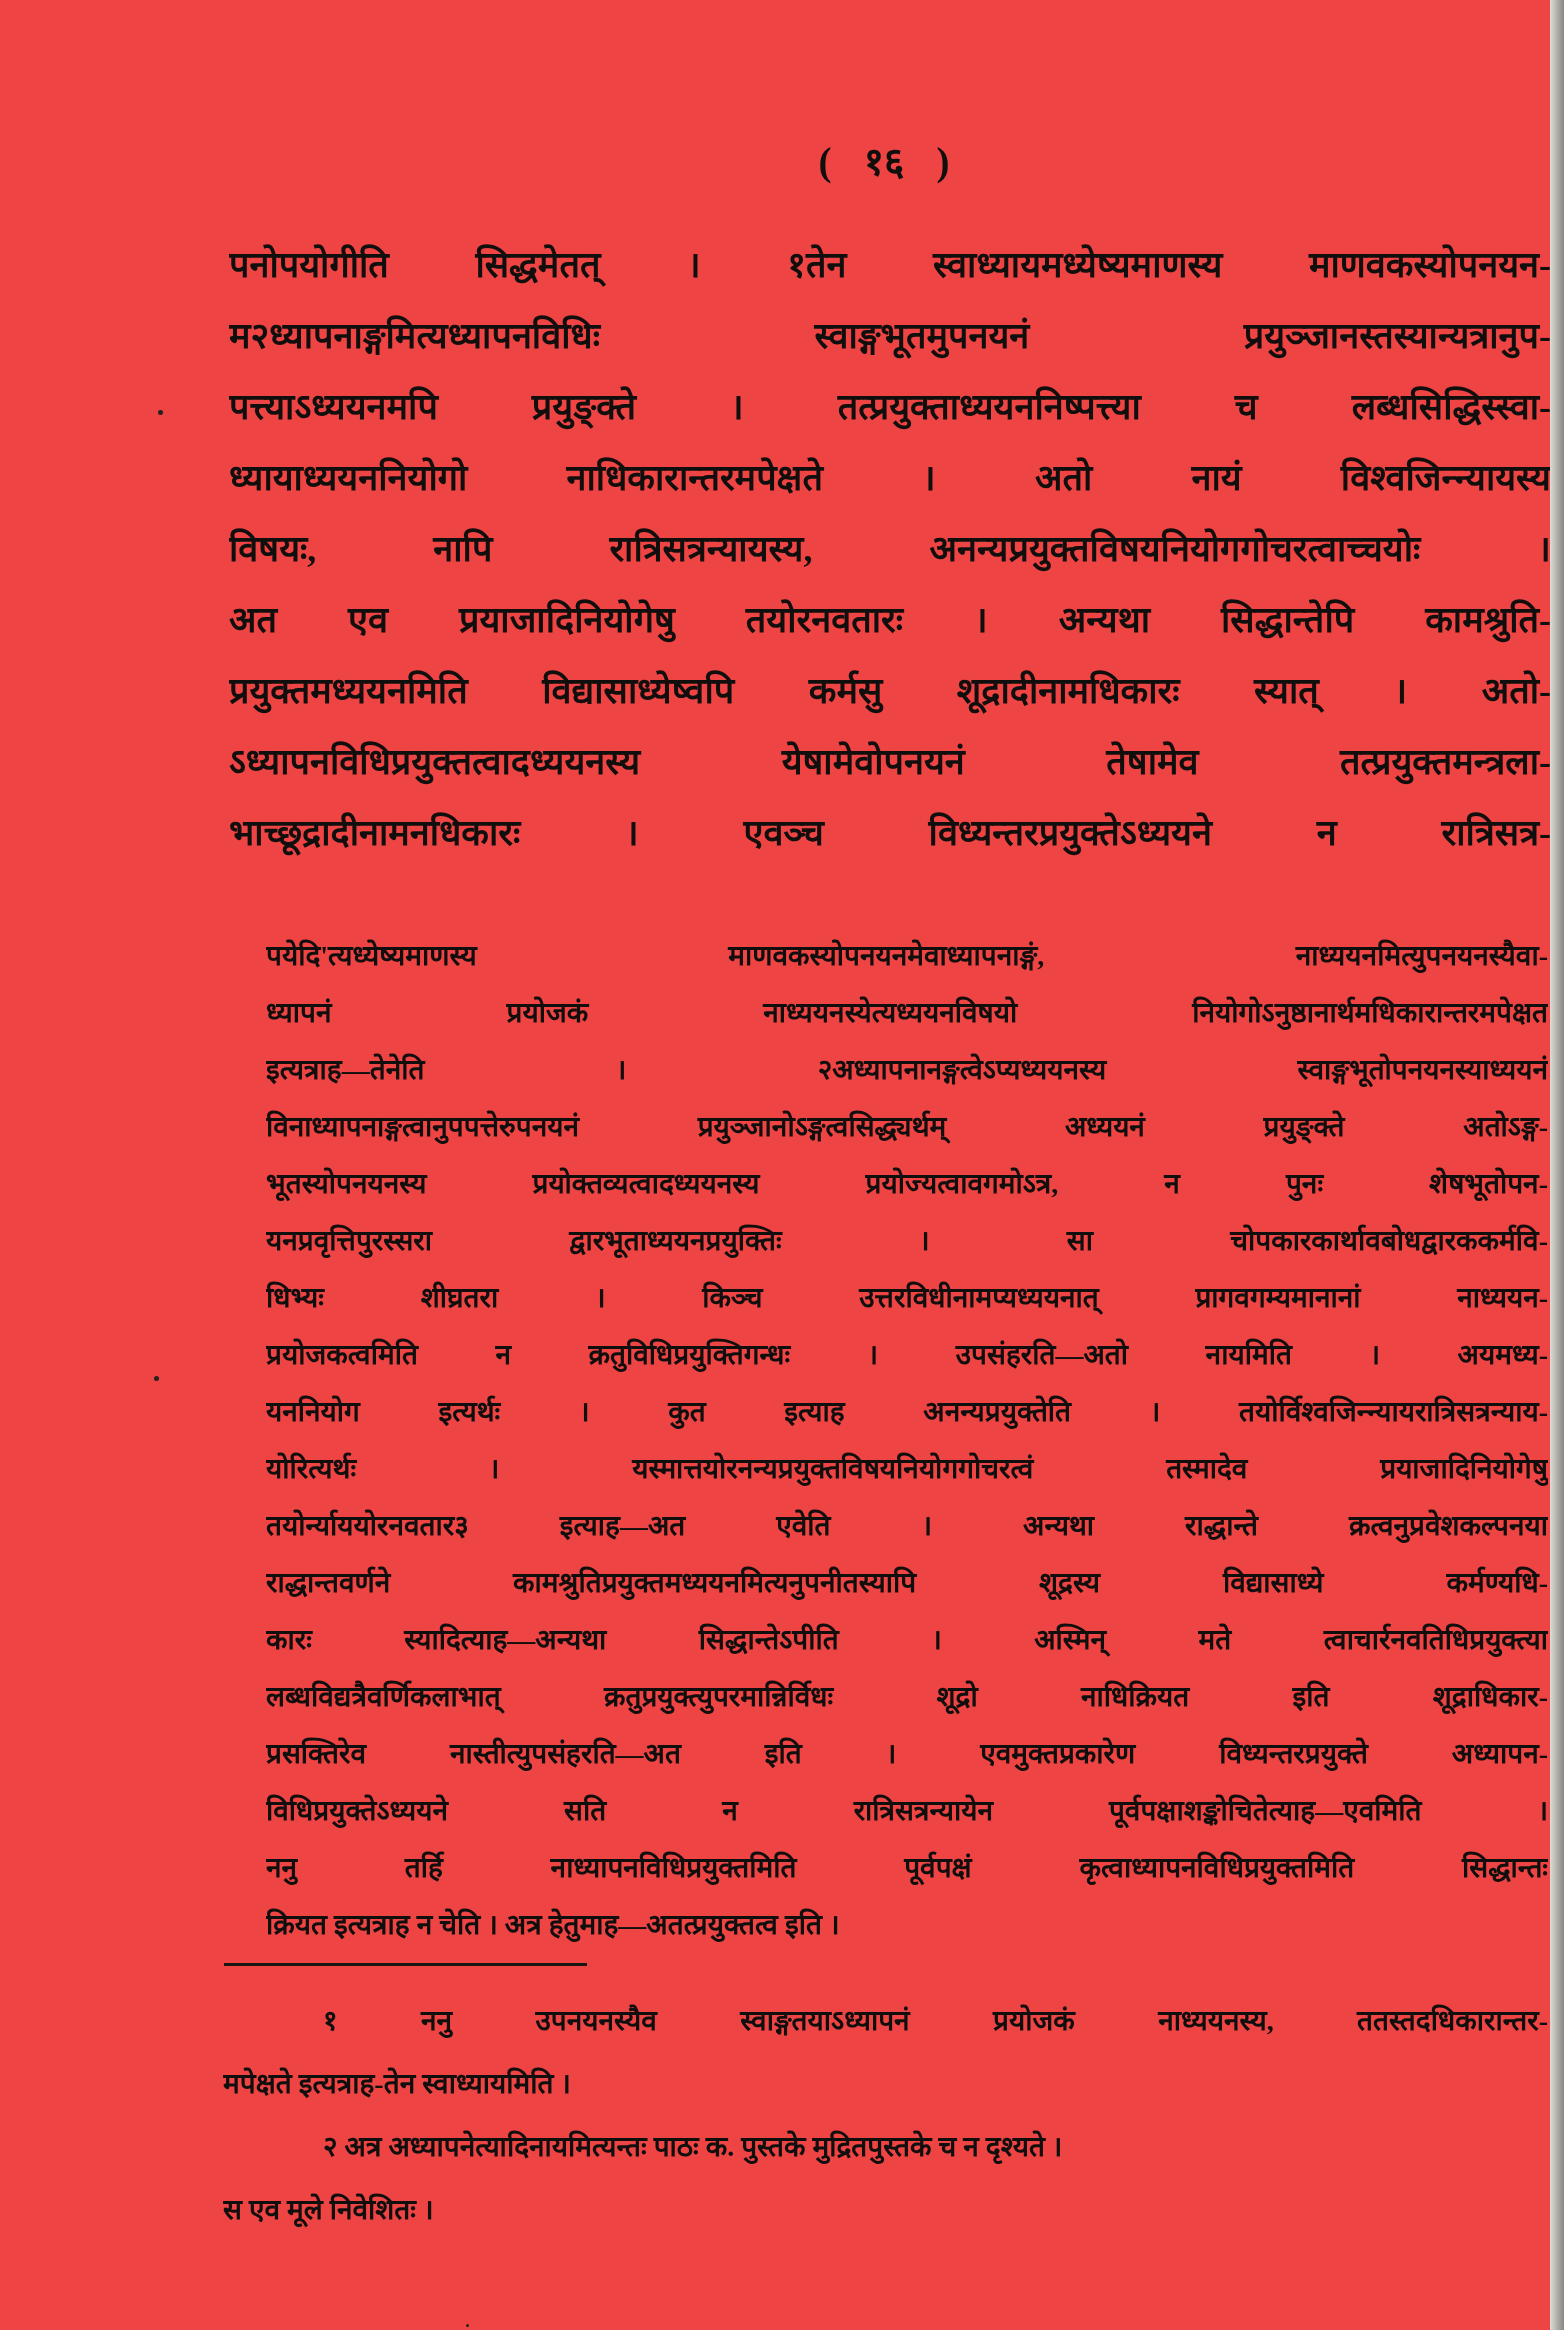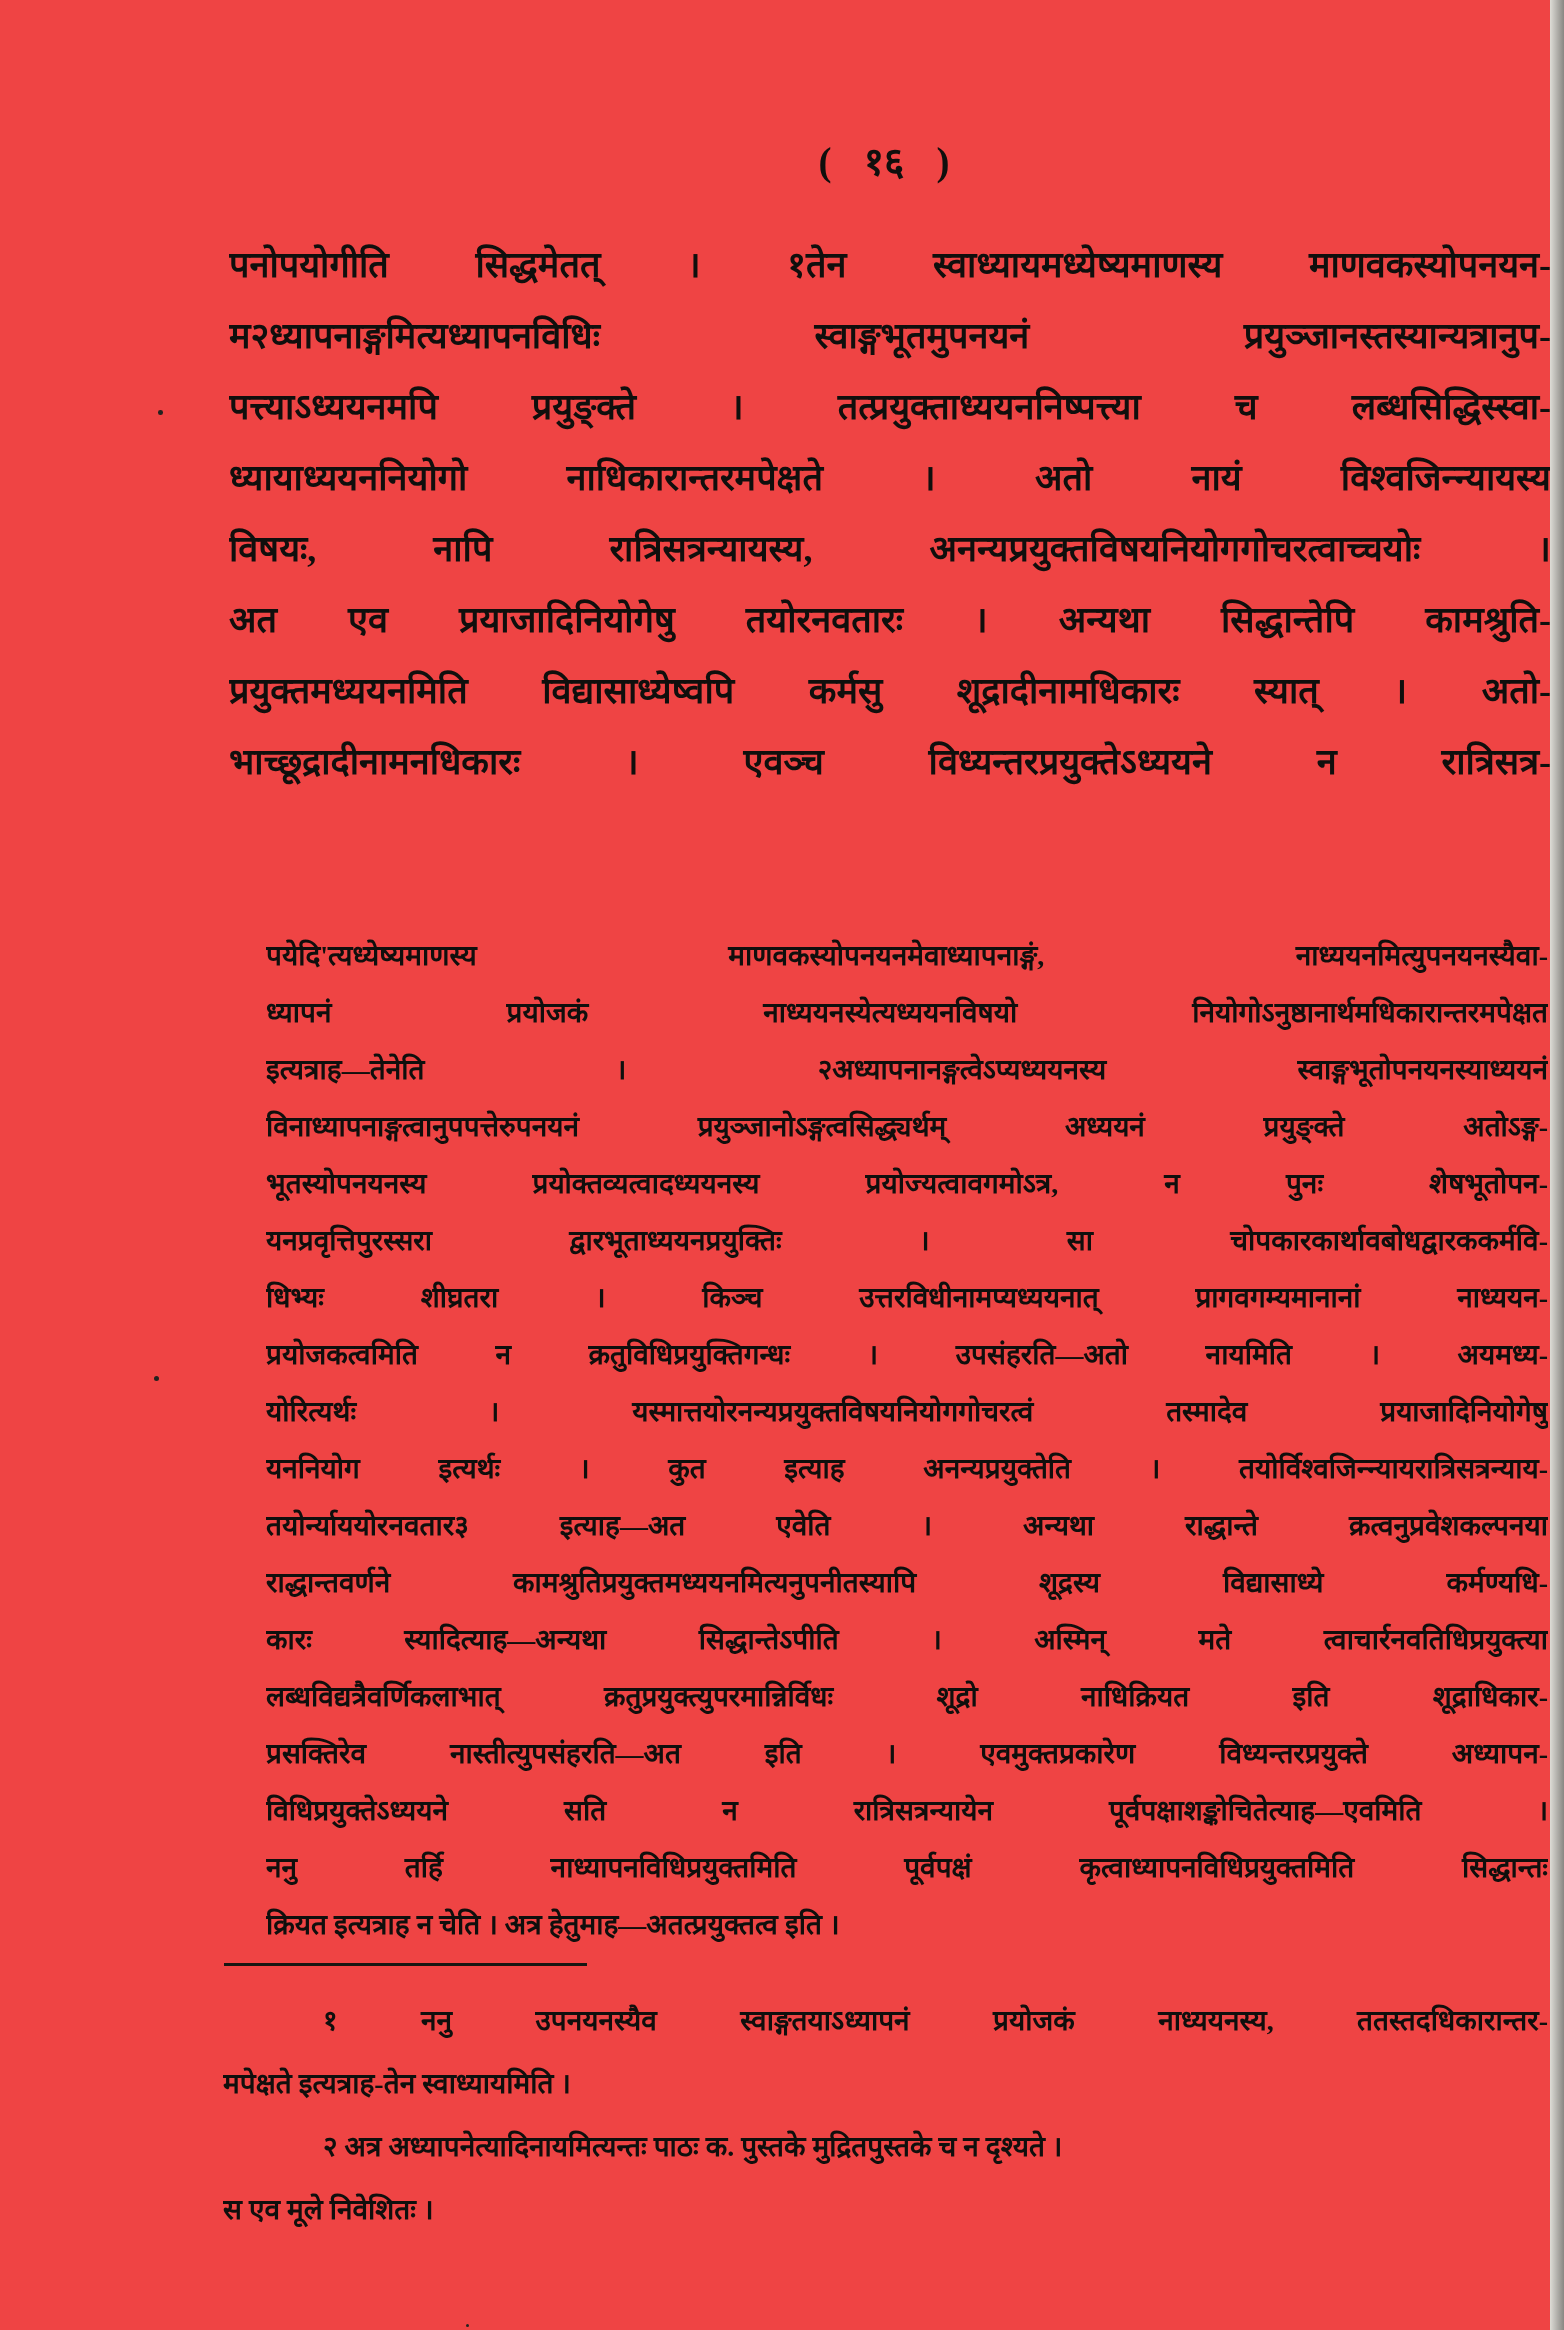--- a/index.html
+++ b/index.html
@@ -54,34 +54,35 @@
   <div class="page-number">( १६ )</div>
 
   <div class="main-text">
       <div class="line">पनोपयोगीति सिद्धमेतत् ।  १तेन स्वाध्यायमध्येष्यमाणस्य माणवकस्योपनयन-</div>
       <div class="line">म२ध्यापनाङ्गमित्यध्यापनविधिः स्वाङ्गभूतमुपनयनं प्रयुञ्जानस्तस्यान्यत्रानुप-</div>
       <div class="line">पत्त्याऽध्ययनमपि प्रयुङ्क्ते ।  तत्प्रयुक्ताध्ययननिष्पत्त्या च लब्धसिद्धिस्स्वा-</div>
       <div class="line">ध्यायाध्ययननियोगो नाधिकारान्तरमपेक्षते ।  अतो नायं विश्वजिन्न्यायस्य</div>
       <div class="line">विषयः, नापि रात्रिसत्रन्यायस्य, अनन्यप्रयुक्तविषयनियोगगोचरत्वाच्चयोः ।</div>
       <div class="line">अत एव प्रयाजादिनियोगेषु तयोरनवतारः ।  अन्यथा सिद्धान्तेपि कामश्रुति-</div>
       <div class="line">प्रयुक्तमध्ययनमिति विद्यासाध्येष्वपि कर्मसु शूद्रादीनामधिकारः स्यात् ।  अतो-</div>
+      <div class="line">ऽध्यापनविधिप्रयुक्तत्वादध्ययनस्य येषामेवोपनयनं तेषामेव तत्प्रयुक्तमन्त्रला-</div>
       <div class="line">भाच्छूद्रादीनामनधिकारः ।  एवञ्च विध्यन्तरप्रयुक्तेऽध्ययने न रात्रिसत्र-</div>
     </div>
 
   <div class="commentary">
       <div class="line">पयेदि'त्यध्येष्यमाणस्य माणवकस्योपनयनमेवाध्यापनाङ्गं, नाध्ययनमित्युपनयनस्यैवा-</div>
       <div class="line">ध्यापनं प्रयोजकं नाध्ययनस्येत्यध्ययनविषयो नियोगोऽनुष्ठानार्थमधिकारान्तरमपेक्षत</div>
       <div class="line">इत्यत्राह—तेनेति ।  २अध्यापनानङ्गत्वेऽप्यध्ययनस्य स्वाङ्गभूतोपनयनस्याध्ययनं</div>
       <div class="line">विनाध्यापनाङ्गत्वानुपपत्तेरुपनयनं प्रयुञ्जानोऽङ्गत्वसिद्ध्यर्थम् अध्ययनं प्रयुङ्क्ते अतोऽङ्ग-</div>
       <div class="line">भूतस्योपनयनस्य प्रयोक्तव्यत्वादध्ययनस्य प्रयोज्यत्वावगमोऽत्र, न पुनः शेषभूतोपन-</div>
       <div class="line">यनप्रवृत्तिपुरस्सरा द्वारभूताध्ययनप्रयुक्तिः ।  सा चोपकारकार्थावबोधद्वारककर्मवि-</div>
       <div class="line">धिभ्यः शीघ्रतरा ।  किञ्च उत्तरविधीनामप्यध्ययनात् प्रागवगम्यमानानां नाध्ययन-</div>
       <div class="line">प्रयोजकत्वमिति न क्रतुविधिप्रयुक्तिगन्धः ।  उपसंहरति—अतो नायमिति ।  अयमध्य-</div>
+      <div class="line">यननियोग इत्यर्थः ।  कुत इत्याह अनन्यप्रयुक्तेति ।  तयोर्विश्वजिन्न्यायरात्रिसत्रन्याय-</div>
       <div class="line">योरित्यर्थः ।  यस्मात्तयोरनन्यप्रयुक्तविषयनियोगगोचरत्वं तस्मादेव प्रयाजादिनियोगेषु</div>
-      <div class="line">यननियोग इत्यर्थः ।  कुत इत्याह अनन्यप्रयुक्तेति ।  तयोर्विश्वजिन्न्यायरात्रिसत्रन्याय-</div>
       <div class="line">तयोर्न्याययोरनवतार३ इत्याह—अत एवेति ।  अन्यथा राद्धान्ते क्रत्वनुप्रवेशकल्पनया</div>
       <div class="line">राद्धान्तवर्णने कामश्रुतिप्रयुक्तमध्ययनमित्यनुपनीतस्यापि शूद्रस्य विद्यासाध्ये कर्मण्यधि-</div>
       <div class="line">कारः स्यादित्याह—अन्यथा सिद्धान्तेऽपीति ।  अस्मिन् मते त्वाचार्रनवतिधिप्रयुक्त्या</div>
       <div class="line">लब्धविद्यत्रैवर्णिकलाभात् क्रतुप्रयुक्त्युपरमान्निर्विधः शूद्रो नाधिक्रियत इति शूद्राधिकार-</div>
       <div class="line">प्रसक्तिरेव नास्तीत्युपसंहरति—अत इति ।  एवमुक्तप्रकारेण विध्यन्तरप्रयुक्ते अध्यापन-</div>
       <div class="line">विधिप्रयुक्तेऽध्ययने सति न रात्रिसत्रन्यायेन पूर्वपक्षाशङ्कोचितेत्याह—एवमिति ।</div>
       <div class="line">ननु तर्हि नाध्यापनविधिप्रयुक्तमिति पूर्वपक्षं कृत्वाध्यापनविधिप्रयुक्तमिति सिद्धान्तः</div>
       <div class="line no-justify">क्रियत इत्यत्राह न चेति ।  अत्र हेतुमाह—अतत्प्रयुक्तत्व इति ।</div>
     </div>
 

